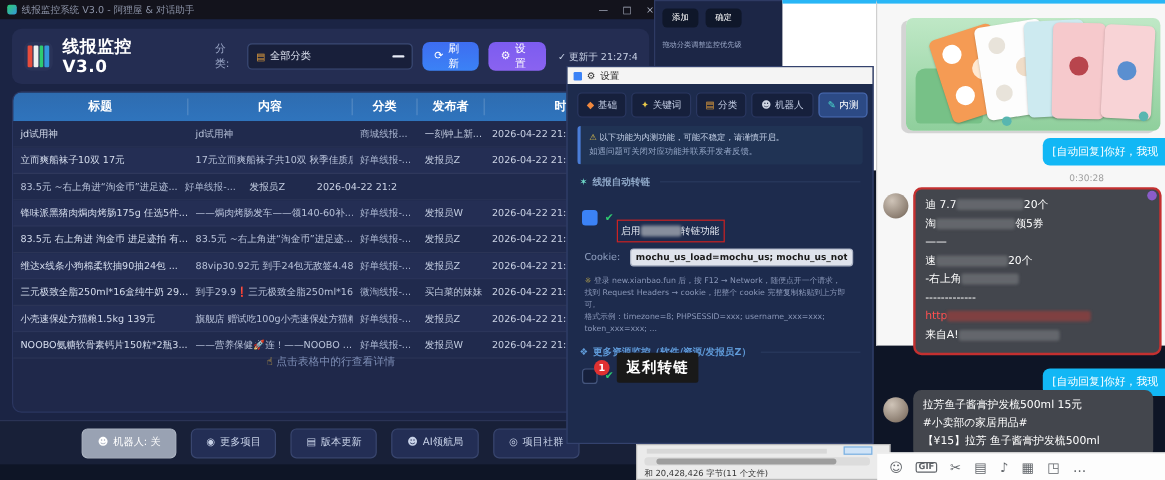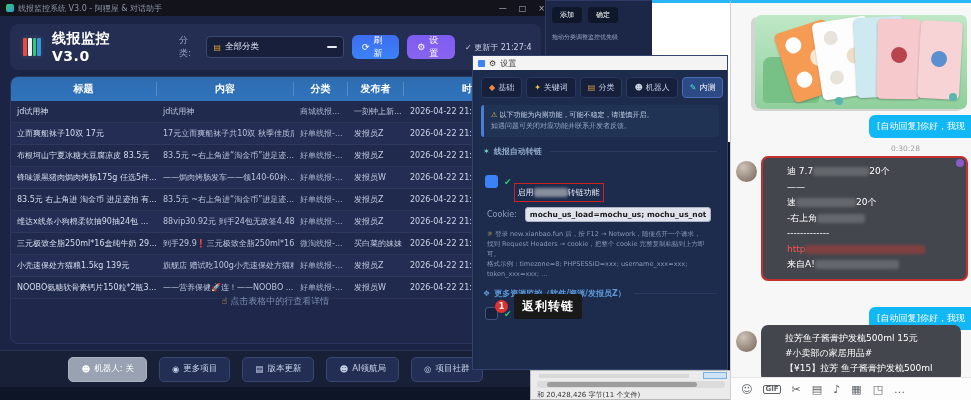--- a/index.html
+++ b/index.html
@@ -82,30 +82,30 @@
   #cookie-row{display:flex;align-items:center;gap:8px;margin:9px 0 0 14px;}
   #cookie-row label{color:#90a0c0;font-size:8px;}
   #cookie-input{width:176px;height:13px;background:#dfe3ec;border:1px solid #aab2c4;border-radius:3px;font-size:7.5px;font-weight:bold;color:#1a1a1a;padding:0 4px;font-family:"DejaVu Sans",sans-serif;}
   #tips{margin:7px 12px 0 14px;font-size:6.5px;line-height:10px;color:#8a97b8;}
   #tips .bulb{color:#e8c84a;}
   #annot{position:absolute;left:22px;top:238px;display:flex;align-items:center;gap:6px;}
   #annot .badge{width:13px;height:13px;border-radius:50%;background:#e03131;color:#fff;font-size:8px;font-weight:bold;display:flex;align-items:center;justify-content:center;}
   #annot .lbl{background:#191919;color:#fff;font-size:12px;font-weight:bold;padding:4px 8px;border-radius:2px;letter-spacing:1px;}
 
   
-  #chat{left:730px;top:0;width:241px;height:400px;background:#f7f7f7;border-left:1px solid #cfcfcf;border-top:3px solid #28b6f6;box-sizing:border-box;z-index:5;}
+  #chat{left:730px;top:0;width:241px;height:288px;background:#f7f7f7;border-left:1px solid #cfcfcf;border-top:3px solid #28b6f6;box-sizing:border-box;z-index:5;}
   #sticker{position:absolute;left:24px;top:12px;width:212px;height:94px;background:linear-gradient(180deg,#bfe8c6,#8fcf9c);border-radius:6px;overflow:hidden;box-shadow:-4px 2px 0 #4a4a4a33;}
   #sticker .cyl{position:absolute;left:8px;bottom:6px;width:56px;height:46px;background:#77c187;border-radius:8px 8px 4px 4px;}
   .card{position:absolute;border-radius:5px;box-shadow:0 1px 2px rgba(0,0,0,.25);}
   .card .dot{position:absolute;border-radius:50%;}
   #sticker .ball{position:absolute;width:8px;height:8px;border-radius:50%;background:#58b6b0;}
   .bubble{position:absolute;background:#12b7f5;color:#fff;font-size:9px;padding:5px 8px;border-radius:6px 0 0 6px;white-space:nowrap;right:-2px;}
   #chat-time{position:absolute;left:160px;top:141px;font-size:7.5px;color:#9d9d9d;}
   .avatar{position:absolute;left:5px;width:21px;height:21px;border-radius:50%;background:radial-gradient(circle at 35% 30%,#cfc4b8,#8d7f72 70%,#5e5349);}
-  .msg-bubble{position:absolute;left:30px;background:#43464d;border-radius:7px;color:#fff;font-size:9px;padding:6px 24px;box-sizing:border-box;}
+  .msg-bubble{position:absolute;left:30px;background:#43464d;border-radius:7px;color:#fff;font-size:9px;padding:6px 8px;box-sizing:border-box;}
   #red-msg{top:153px;right:3px;border:2px solid #c43030;line-height:15.5px;}
   #red-msg .rline{white-space:nowrap;overflow:hidden;}
   #red-msg .redtext{color:#ff5050;}
   #red-msg .corner{position:absolute;right:2px;top:1px;width:8px;height:8px;border-radius:50%;background:#8a5cc9;}
   #msg2{top:322px;width:200px;line-height:15px;}
   #chat-toolbar{position:absolute;left:0;top:374px;width:100%;height:23px;background:#fdfdfd;border-top:1px solid #e5e5e5;display:flex;align-items:center;gap:11px;padding:0 10px;box-sizing:border-box;color:#5f6368;}
   .tb-ico{font-size:11px;line-height:1;}
   .tb-ico.gif{font-size:7px;font-weight:bold;border:1px solid #5f6368;border-radius:2px;padding:0 1px;}
 </style>
 </head>
@@ -169,21 +169,20 @@
             <span class="c4 s4">2026-04-22 21:2</span>
           </div>
           <div class="trow">
             <span class="c0 s0">立而爽船袜子10双 17元</span>
             <span class="c1 s1">17元立而爽船袜子共10双 秋季佳质后石...</span>
             <span class="c2 s2">好单线报-...</span>
             <span class="c3 s3">发报员Z</span>
             <span class="c4 s4">2026-04-22 21:2</span>
           </div>
           <div class="trow">
-            <span class="c0 s0">布根坷山宁夏冰糖大豆腐凉皮 83.5元</span>
             <span class="c1 s1">83.5元 ~右上角进“淘金币”进足迹...</span>
             <span class="c2 s2">好单线报-...</span>
             <span class="c3 s3">发报员Z</span>
             <span class="c4 s4">2026-04-22 21:2</span>
           </div>
           <div class="trow">
             <span class="c0 s0">锋味派黑猪肉焗肉烤肠175g 任选5件...</span>
             <span class="c1 s1">——焗肉烤肠发车——领140-60补...</span>
             <span class="c2 s2">好单线报-...</span>
             <span class="c3 s3">发报员W</span>
@@ -368,20 +367,21 @@
       <div class="ball" style="right:10px;bottom:8px;"></div>
     </div>
 
     <div class="bubble" style="top:112px;">[自动回复]你好，我现</div>
     <div id="chat-time">0:30:28</div>
 
     <div class="avatar" style="top:158px;"></div>
     <div class="msg-bubble" id="red-msg">
       <div class="corner"></div>
     <div class="rline"><span>迪 7.7</span><span class="redact dark" style="width: 56px;"></span><span>20个</span></div>
+        <div class="rline"><span>淘</span><span class="redact dark" style="width: 66px;"></span><span>领5券</span></div>
         <div class="rline"><span>——</span></div>
         <div class="rline"><span>速</span><span class="redact dark" style="width: 60px;"></span><span>20个</span></div>
         <div class="rline"><span>-右上角</span><span class="redact dark" style="width: 48px;"></span></div>
         <div class="rline"><span>-------------</span></div>
         <div class="rline"><span class="redtext">http</span><span class="redact dark redbg" style="width: 120px;"></span></div>
         <div class="rline"><span>来自A!</span><span class="redact dark" style="width: 84px;"></span></div>
       </div>
 
     <div class="bubble" style="top:304px;">[自动回复]你好，我现</div>
 

